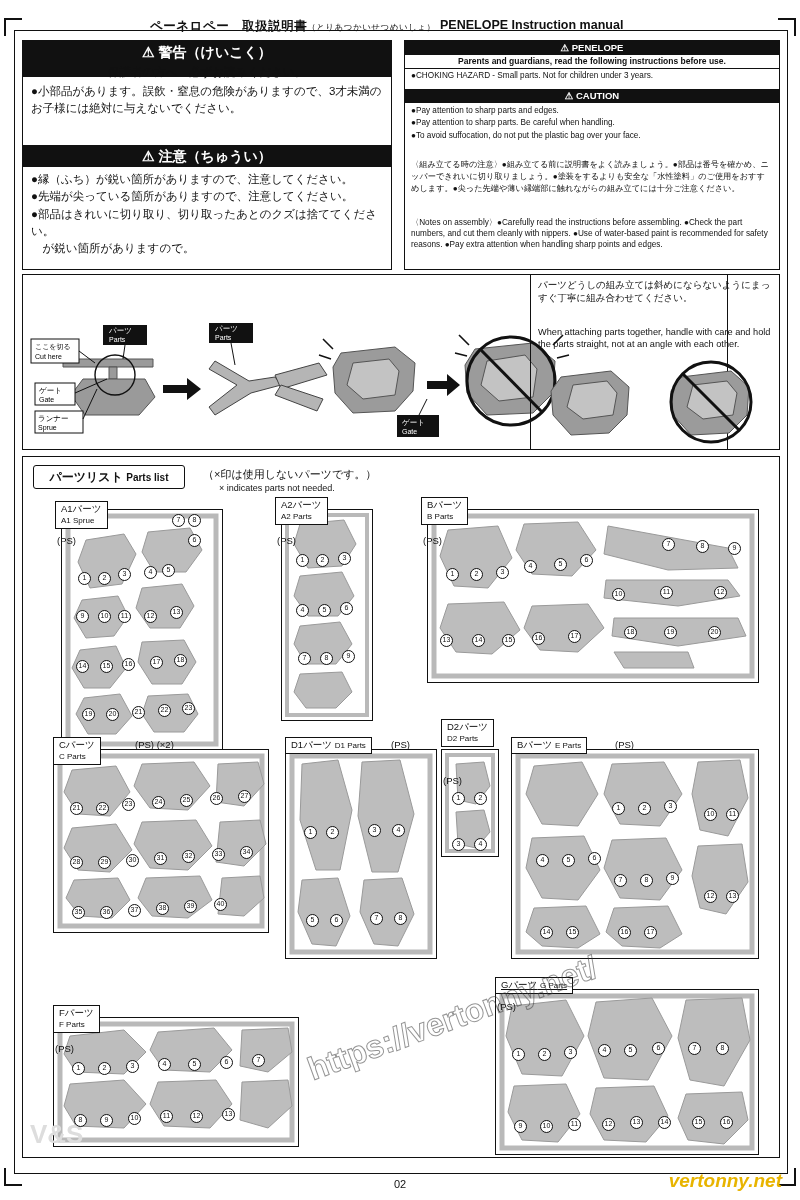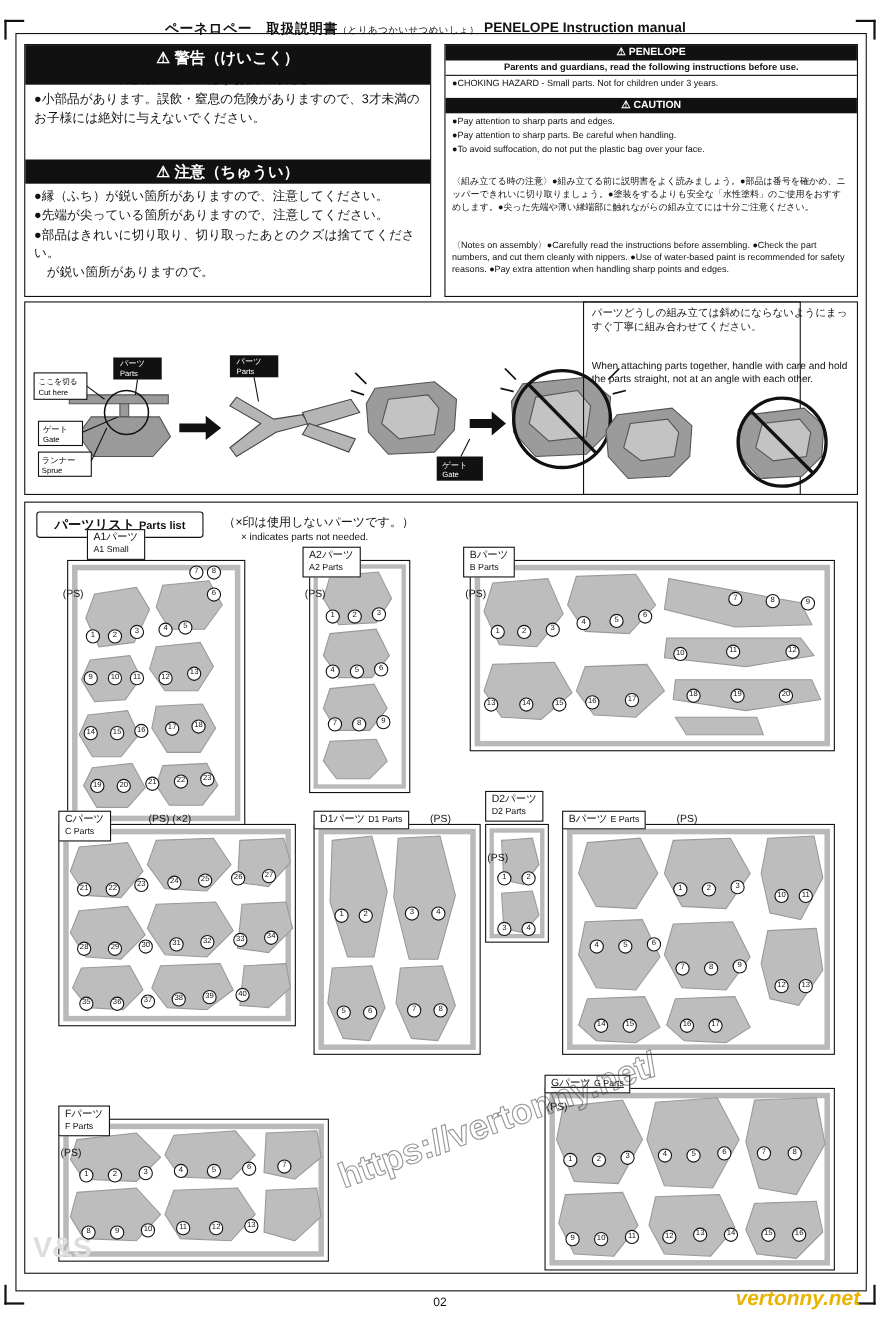--- a/index.html
+++ b/index.html
@@ -259,23 +259,23 @@
       <div class="num" style="left:38px;top:150px">15</div>
       <div class="num" style="left:60px;top:148px">16</div>
       <div class="num" style="left:88px;top:146px">17</div>
       <div class="num" style="left:112px;top:144px">18</div>
       <div class="num" style="left:20px;top:198px">19</div>
       <div class="num" style="left:44px;top:198px">20</div>
       <div class="num" style="left:70px;top:196px">21</div>
       <div class="num" style="left:96px;top:194px">22</div>
       <div class="num" style="left:120px;top:192px">23</div>
     </div>
-    <div class="rlabel" style="left:32px;top:24px;margin-left:24px;">
+    <div class="rlabel" style="left:32px;top:44px;">
       <span>A1パーツ</span><br>
-      <span class="en">A1 Small</span>
+      <span class="en">A1 Sprue</span>
     </div>
     <div class="rmat" style="left:34px;top:78px">(PS)</div>
 
     <div class="runner" style="left:258px;top:52px;width:90px;height:210px;">
       <svg class="sprue" viewBox="0 0 90 210">
         <rect x="5" y="5" width="80" height="200" fill="none" stroke="#b9b9b9" stroke-width="4"></rect>
         <g fill="#bdbdbd" stroke="#9a9a9a" stroke-width="1">
           <path d="M18 14 L62 10 L74 34 L60 56 L26 58 L12 34 Z"></path>
           <path d="M18 66 L60 62 L72 86 L56 106 L26 106 L12 86 Z"></path>
           <path d="M18 116 L58 112 L70 134 L54 154 L24 154 L12 134 Z"></path>

